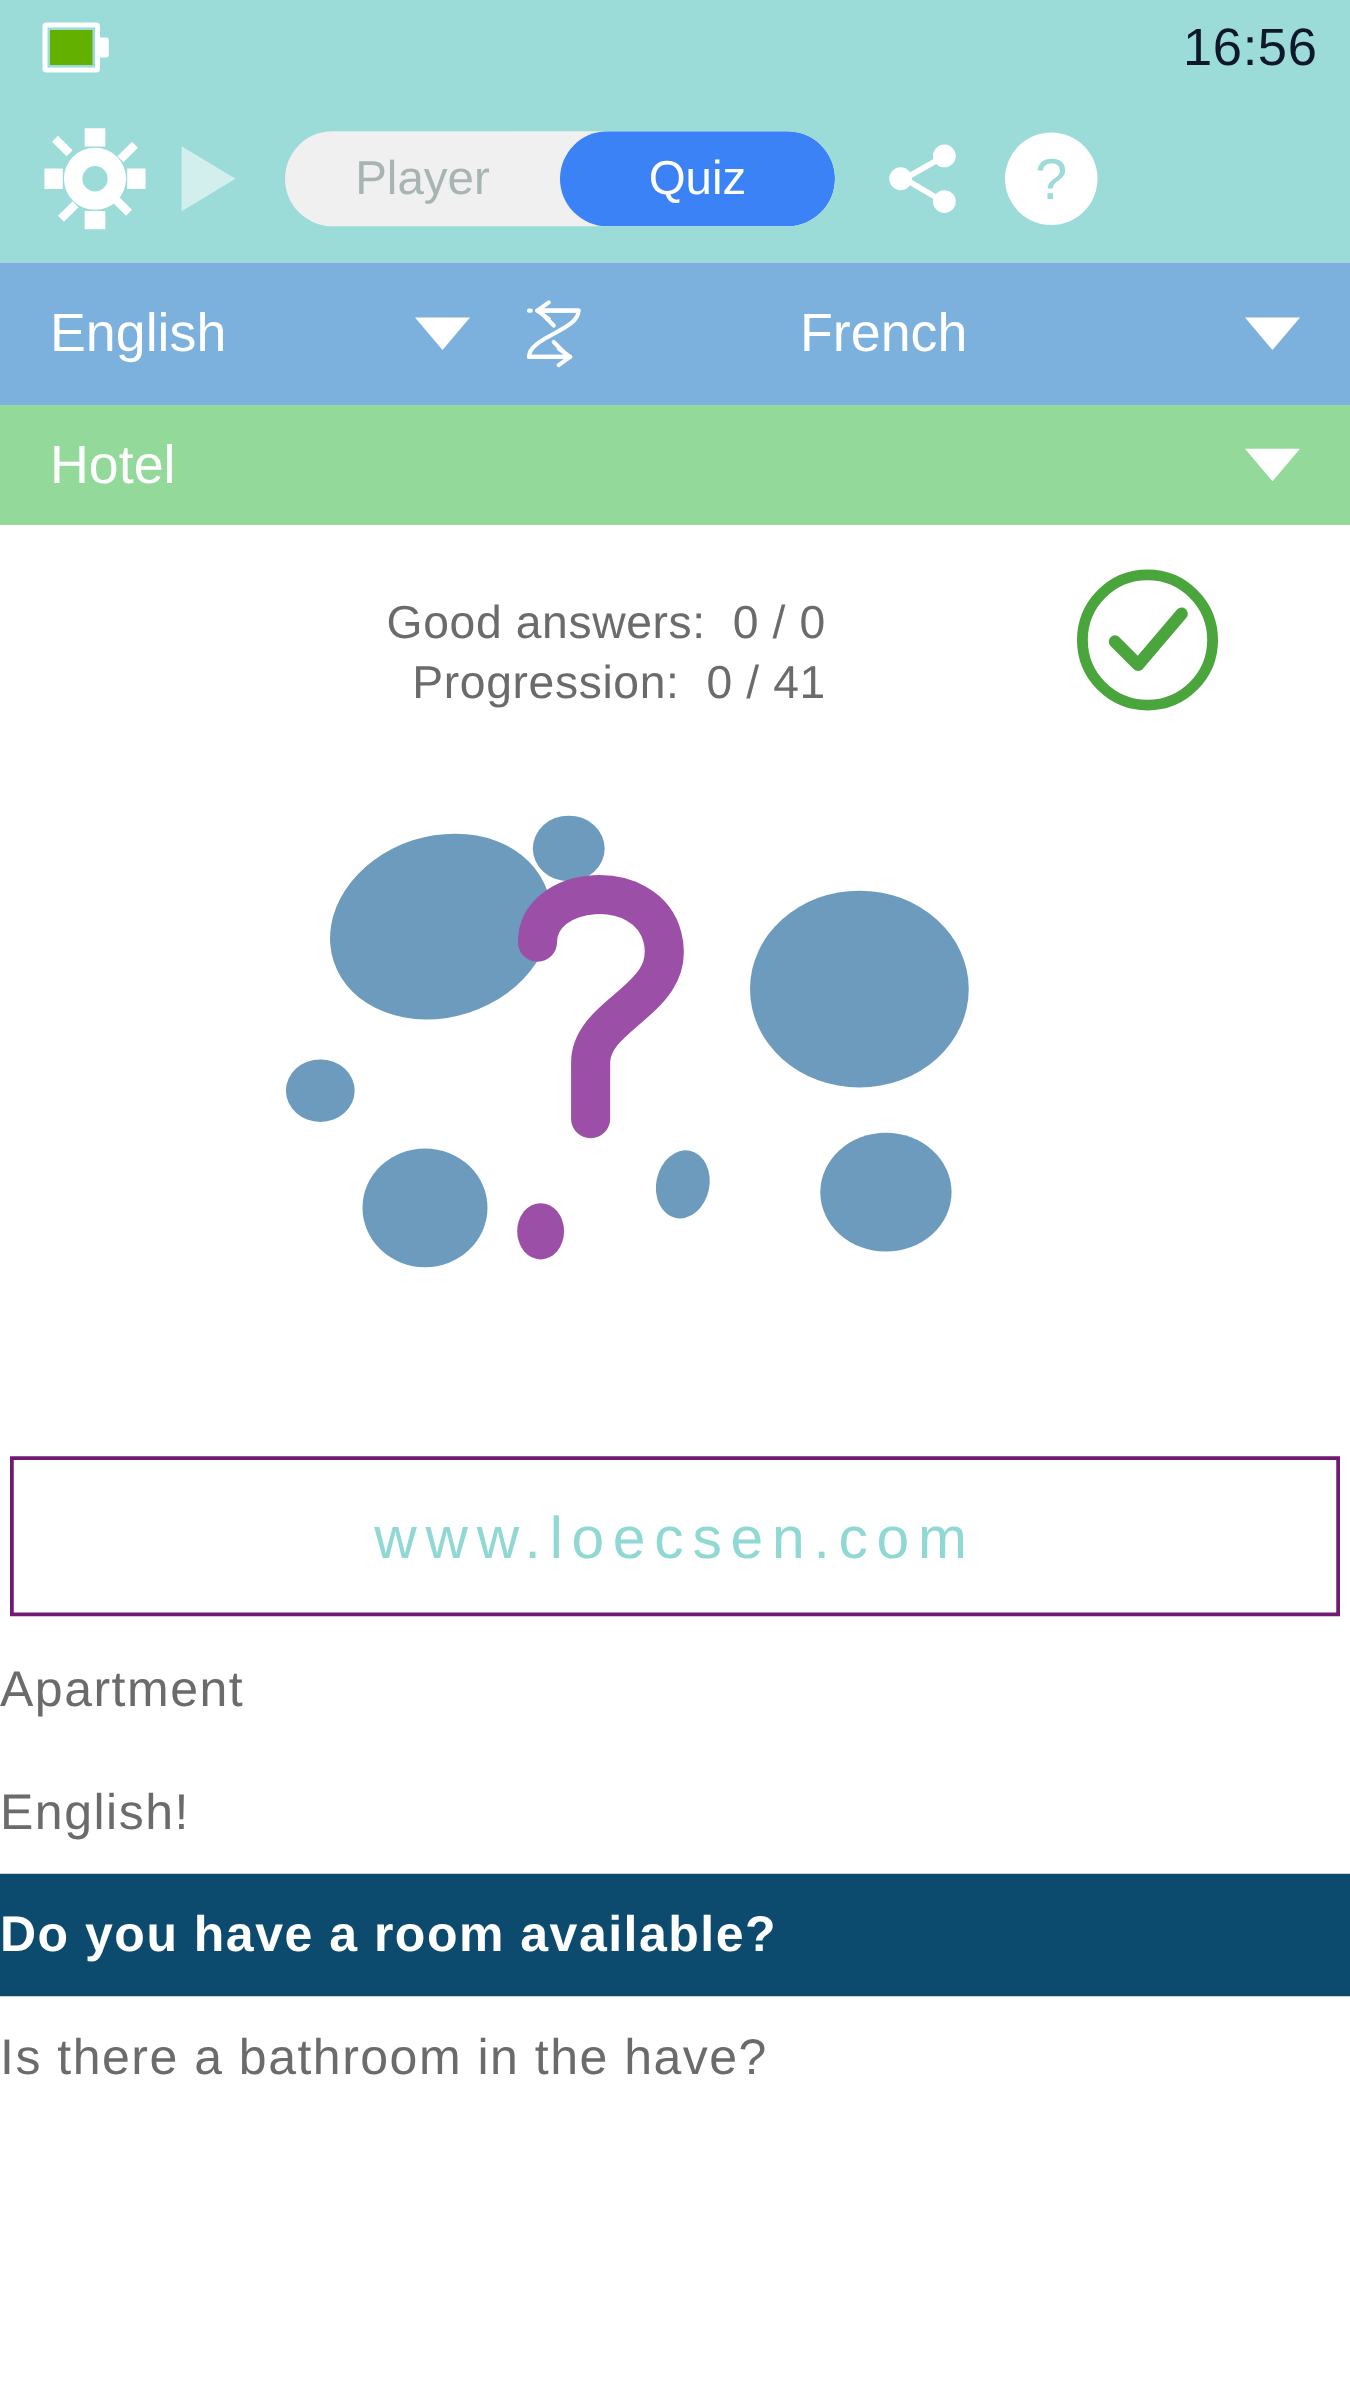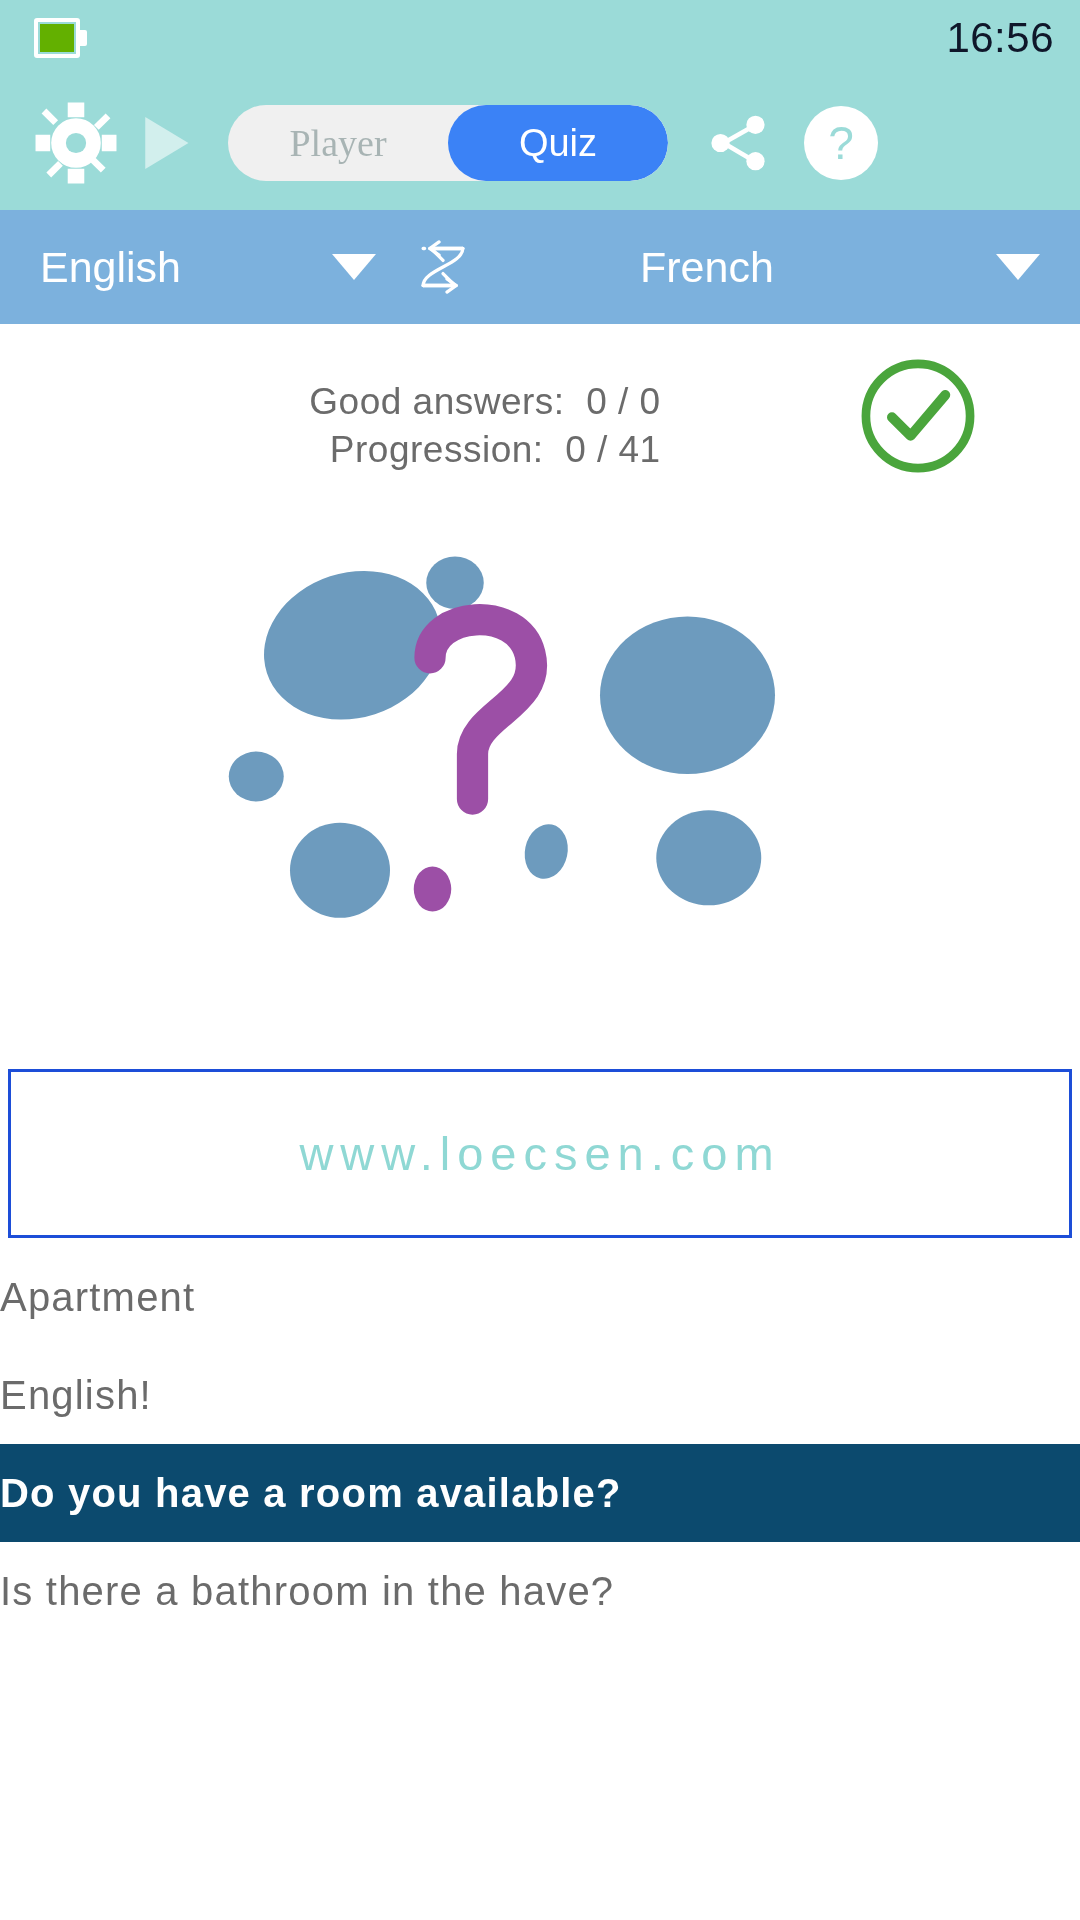--- a/index.html
+++ b/index.html
@@ -42,21 +42,21 @@
   .play-wrap { width:76px; height:76px; margin-left:4px; }
   .segmented {
     width:440px; height:76px; border-radius:38px;
     background:#f0f0f0; display:flex; margin-left:26px; overflow:hidden;
     position:relative;
   }
   .seg {
     flex:1; display:flex; align-items:center; justify-content:center;
     font-size:38px; height:100%;
   }
-  .seg.player { color:#a8b4b4;font-family:Liberation Serif, serif; }
+  .seg.player { color:#a8b4b4; }
   .seg.quiz {
     color:#ffffff; background:#3b82f6; border-radius:38px;
   }
   .share-wrap { width:80px; height:80px; margin-left:30px; }
   .help-btn {
     width:74px; height:74px; border-radius:50%; background:#ffffff;
     display:flex; align-items:center; justify-content:center; margin-left:26px;
     color:#9bdbd8; font-size:46px; line-height:1;
   }
 
@@ -94,21 +94,21 @@
     text-align:right; letter-spacing:0.5px; margin-right:110px;
   }
   .score-row { white-space:pre; }
   .check-circle { position:absolute; right:100px; top:30px; width:124px; height:124px; }
 
   
   .illus { height:560px; display:flex; align-items:center; justify-content:center; }
 
   
   .banner {
-    margin:0 8px; height:169px; border:3px solid #1d4ed8;
+    margin:0 8px; height:128px; border:3px solid #701a75;
     display:flex; align-items:center; justify-content:center; background:#fff;
   }
   .banner-text {
     color:#8fd8d4; font-size:47px; letter-spacing:7px; font-weight:400;
   }
 
   
   .phrase-list { margin-top:10px; }
   .phrase {
     height:98px; display:flex; align-items:center;
@@ -181,20 +181,24 @@
         <path d="M20 78 L70 78" stroke="#ffffff" stroke-width="5" stroke-linecap="round"></path>
         <path d="M56 68 L70 78 L56 88" fill="none" stroke="#ffffff" stroke-width="5" stroke-linecap="round" stroke-linejoin="round"></path>
         <path d="M80 22 C 80 46, 20 54, 20 78" fill="none" stroke="#ffffff" stroke-width="5" stroke-linecap="round"></path>
       </svg>
     </div>
 
     <div class="lang-name lang-right">French</div>
     <div class="caret caret-right"></div>
   </div>
 
+  <div class="catbar">
+    <div class="cat-name">Hotel</div>
+    <div class="caret cat-caret"></div>
+  </div>
 
   <div class="score-area">
     <div class="score-lines">
       <div class="score-row">Good answers:  0 / 0</div>
       <div class="score-row">Progression:  0 / 41</div>
     </div>
     <div class="check-circle">
       <svg viewBox="0 0 100 100" width="124" height="124" aria-hidden="true">
         <circle cx="50" cy="50" r="42" fill="none" stroke="#4aa53c" stroke-width="7"></circle>
         <path d="M29 51 L44 66 L72 33" fill="none" stroke="#4aa53c" stroke-width="8" stroke-linecap="round" stroke-linejoin="round"></path>

